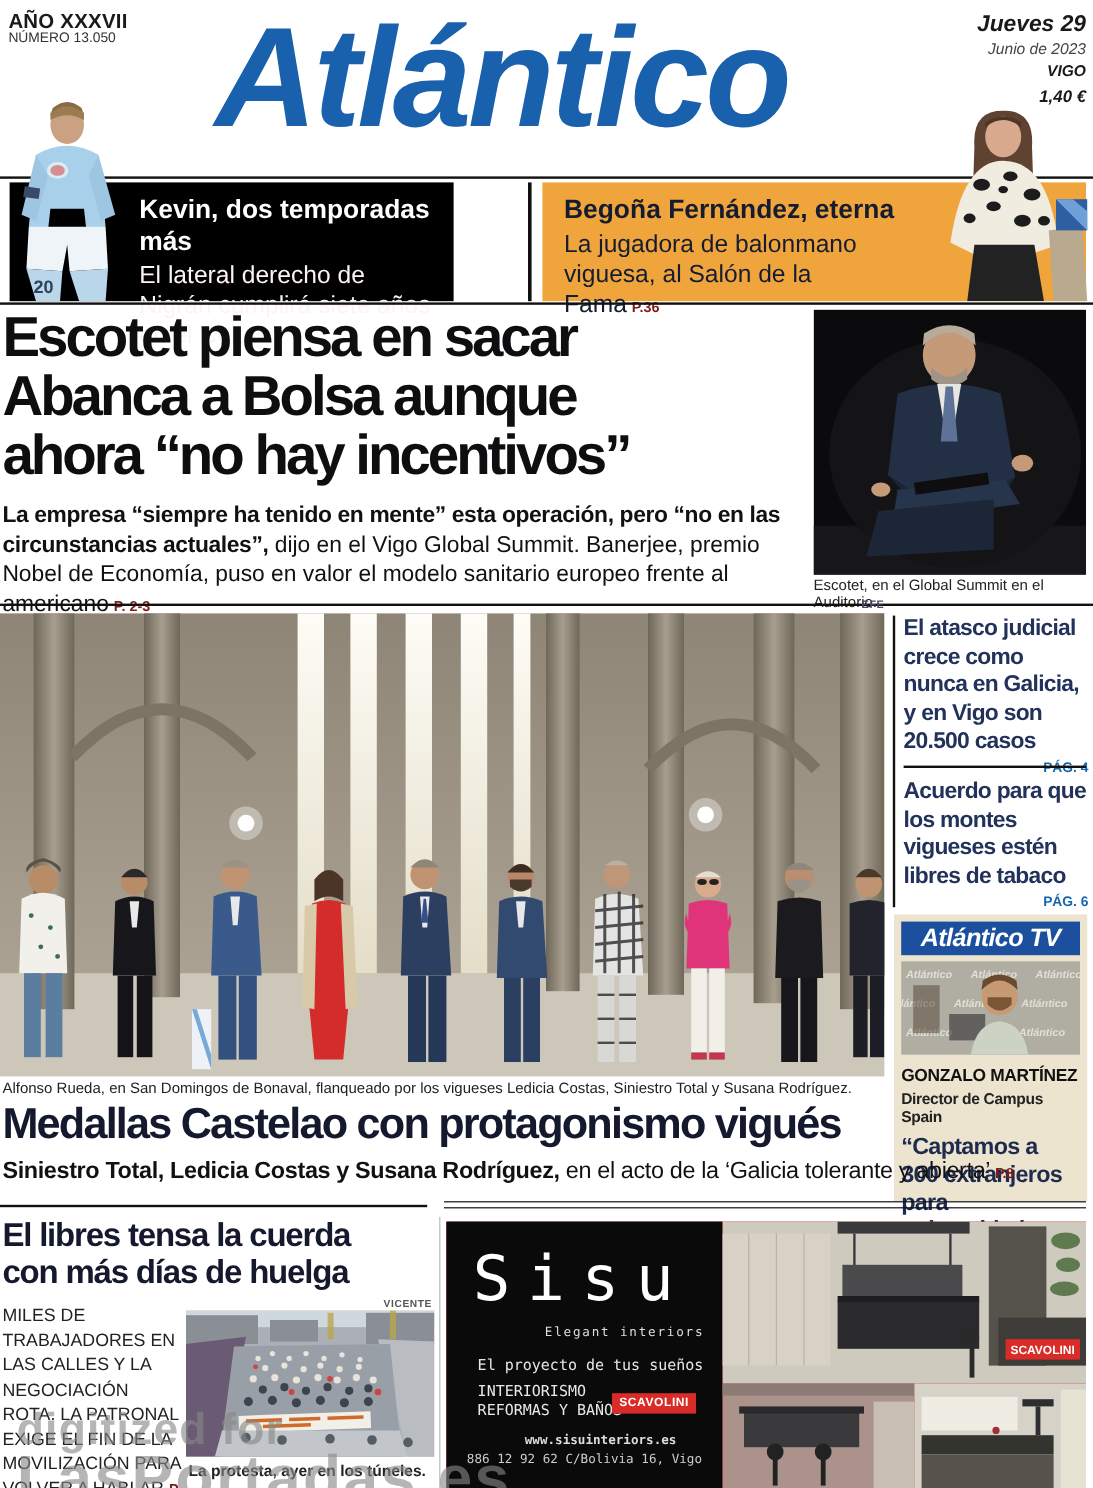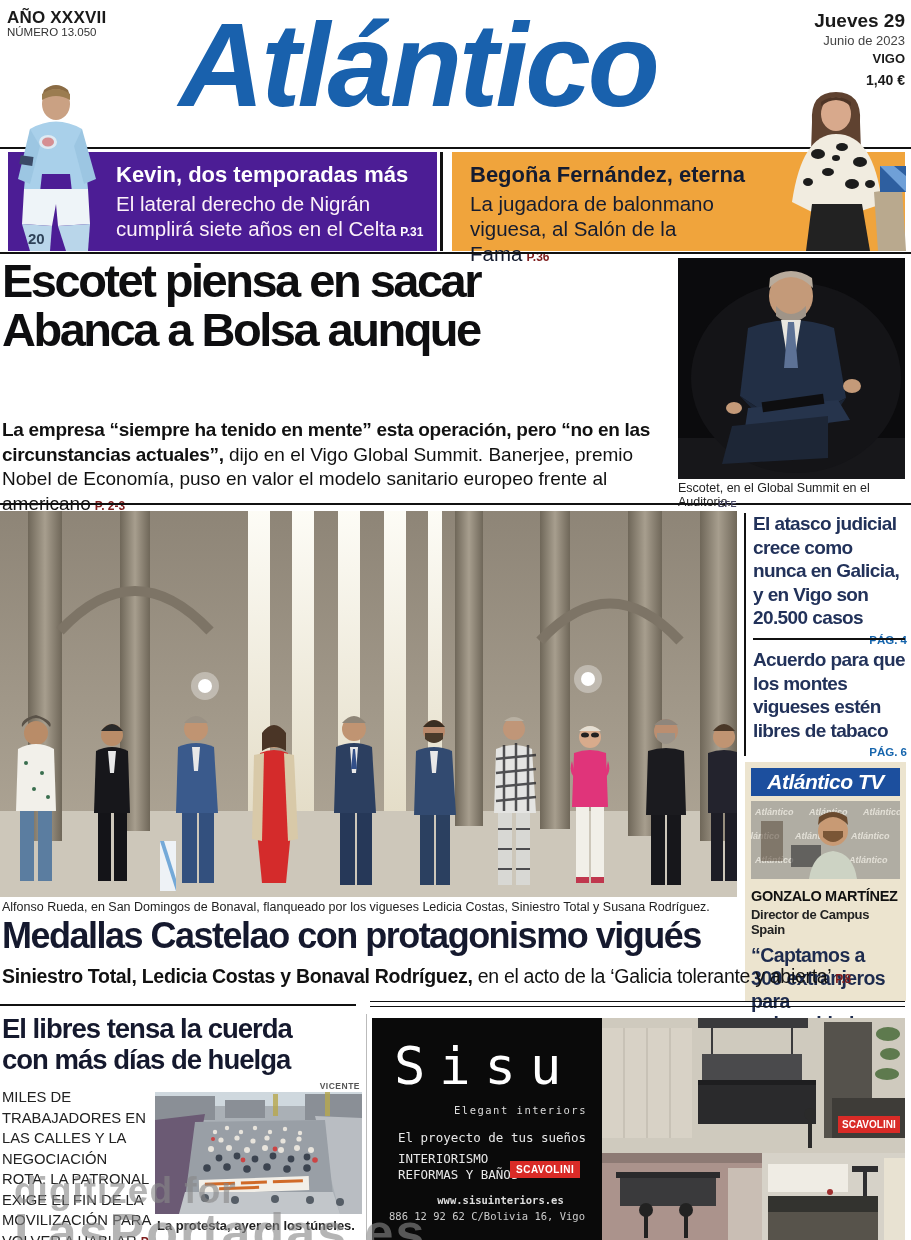--- a/index.html
+++ b/index.html
@@ -6,32 +6,32 @@
   body { background:#777; font-family:"Liberation Sans", sans-serif; }
   .page { position:relative; width:911px; height:1240px; background:#fff; margin:0 auto; overflow:hidden; }
 
   
   .ed-info { position:absolute; left:7px; top:10px; line-height:15px; color:#1a1a1a; }
   .ed-info .year { font-weight:bold; font-size:17px; letter-spacing:.2px; }
   .ed-info .num  { font-size:11.5px; color:#333; }
   .masthead { position:absolute; left:88px; top:-14px; width:660px; height:160px;
               font-size:118px; line-height:158px; font-weight:bold; font-style:italic;
               color:#1961ad; text-align:center; letter-spacing:-3px; }
-  .date-block { position:absolute; right:6px; top:10px; text-align:right; color:#1a1a1a; }
+  .date-block { position:absolute; right:6px; top:10px; text-align:right; color:#1a1a1a;font-style:italic; }
   .date-block .day   { font-weight:bold; font-size:19px; line-height:22px; }
   .date-block .month { font-size:13px; color:#444; line-height:17px; }
   .date-block .city  { font-weight:bold; font-size:13px; line-height:20px; }
   .date-block .price { font-weight:bold; font-size:14px; line-height:22px; }
 
   .rule { position:absolute; left:0; width:911px; height:1.5px; background:#111; }
   .rule-1 { top:147px; } .rule-2 { top:252px; } .rule-3 { top:503px; }
 
   
-  .teaser-left { position:absolute; left:8px; top:152px; width:429px; height:99px;
-                 background:#4c1d95; padding:10px 10px 10px 108px; color:#fff; }
+  .teaser-left { position:absolute; left:8px; top:152px; width:370px; height:99px;
+                 background:#000000; padding:10px 10px 10px 108px; color:#fff; }
   .teaser-left .t-title { font-weight:bold; font-size:22px; line-height:26px; }
   .teaser-left .t-body  { font-size:20.5px; line-height:25px; color:#fdf2f9; margin-top:3px; }
   .teaser-divider { position:absolute; left:440px; top:152px; width:2.5px; height:99px; background:#111; }
   .teaser-right { position:absolute; left:452px; top:152px; width:453px; height:99px;
                   background:#f0a43c; padding:10px 148px 10px 18px; color:#151c30; }
   .teaser-right .t-title { font-weight:bold; font-size:22px; line-height:26px; }
   .teaser-right .t-body  { font-size:20.5px; line-height:25px; margin-top:3px; }
   .pref { color:#7f1d1d; font-weight:bold; }
   .t-body .pref, .lead-sub .pref, .medallas-sub .pref { font-size:12px; margin-left:4px; }
   .teaser-left .t-body .pref { color:#fff; }
@@ -178,20 +178,21 @@
     <path d="M112 100 L140 96 L144 159 L116 159 Z" fill="#b9a98e"></path>
     <rect x="118" y="74" width="26" height="26" fill="#2e5fa0"></rect>
     <path d="M118 74 L144 100 L144 84 L132 74 Z" fill="#6fa0d8"></path>
   </svg>
 
   <div class="rule rule-2"></div>
 
   <h1 class="lead-headline">
     <span style="display:block">Escotet piensa en sacar</span>
     <span style="display:block">Abanca a Bolsa aunque</span>
+    <span style="display:block">ahora “no hay incentivos”</span>
   </h1>
   <p class="lead-sub"><b>La empresa “siempre ha tenido en mente” esta operación, pero “no en las circunstancias actuales”,</b><span> dijo en el Vigo Global Summit. Banerjee, premio Nobel de Economía, puso en valor el modelo sanitario europeo frente al americano</span><span class="pref">P. 2-3</span></p>
 
   <svg class="lead-photo" viewBox="0 0 227 221">
     <rect width="227" height="221" fill="#0b0b0d"></rect>
     <rect y="180" width="227" height="41" fill="#17171a"></rect>
     <ellipse cx="118" cy="120" rx="105" ry="95" fill="#141417"></ellipse>
     <ellipse cx="113" cy="38" rx="22" ry="24" fill="#c49a79"></ellipse>
     <path d="M91 30 Q113 8 135 30 L134 20 Q113 6 92 20 Z" fill="#b8ab9c"></path>
     <path d="M98 48 Q113 64 128 48 L128 58 Q113 70 98 58 Z" fill="#9f9488"></path>
@@ -411,21 +412,21 @@
       <path d="M72 36 Q82 46 92 36 L92 30 L72 30 Z" fill="#7a5636"></path>
       <path d="M58 78 Q62 52 82 50 Q102 52 106 78 Z" fill="#cdd3c4"></path>
     </svg>
     <div class="tv-name">GONZALO MARTÍNEZ</div>
     <div class="tv-role">Director de Campus Spain</div>
     <div class="tv-quote">“Captamos a 300 extranjeros para universidades españolas”</div>
     <span class="tv-pag">P. 15</span>
   </div>
 
   <h2 class="medallas-headline">Medallas Castelao con protagonismo vigués</h2>
-  <p class="medallas-sub"><b>Siniestro Total, Ledicia Costas y Bonaval Rodríguez,</b><span> en el acto de la ‘Galicia tolerante y abierta’</span><span class="pref">P.8</span></p>
+  <p class="medallas-sub"><b>Siniestro Total, Ledicia Costas y Susana Rodríguez,</b><span> en el acto de la ‘Galicia tolerante y abierta’</span><span class="pref">P.8</span></p>
 
   <div class="rule-left-single"></div>
   <div class="rule-right-double"></div>
 
   <h3 class="metal-headline">
     <span style="display:block">El libres tensa la cuerda</span>
     <span style="display:block">con más días de huelga</span>
   </h3>
   <p class="metal-body"><span>Miles de trabajadores en las calles y la negociación rota. La patronal exige el fin de la movilización para volver a hablar</span> <span class="pref">P. 28</span></p>
   <div class="metal-credit">VICENTE</div>

